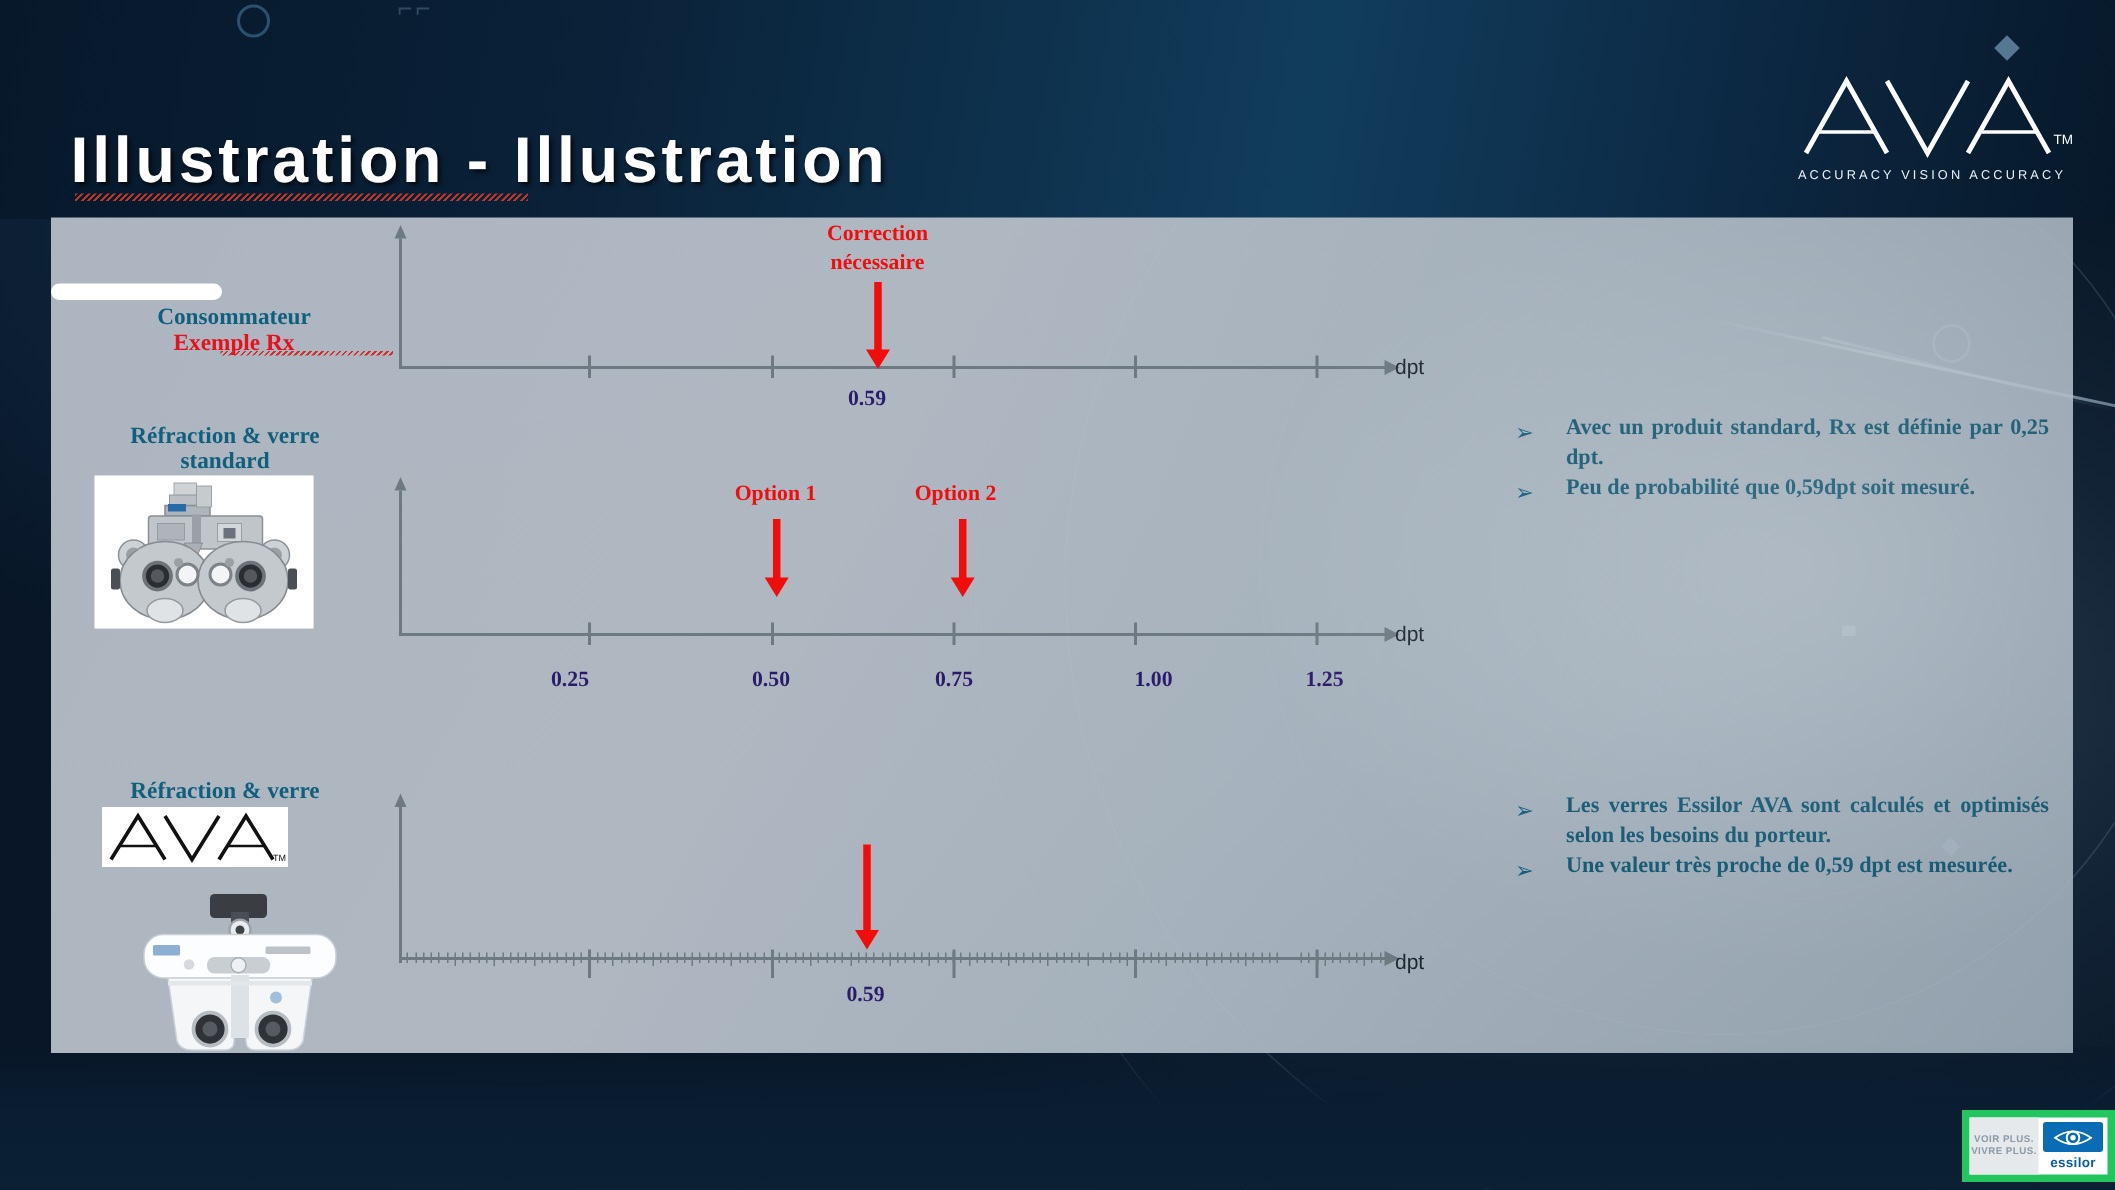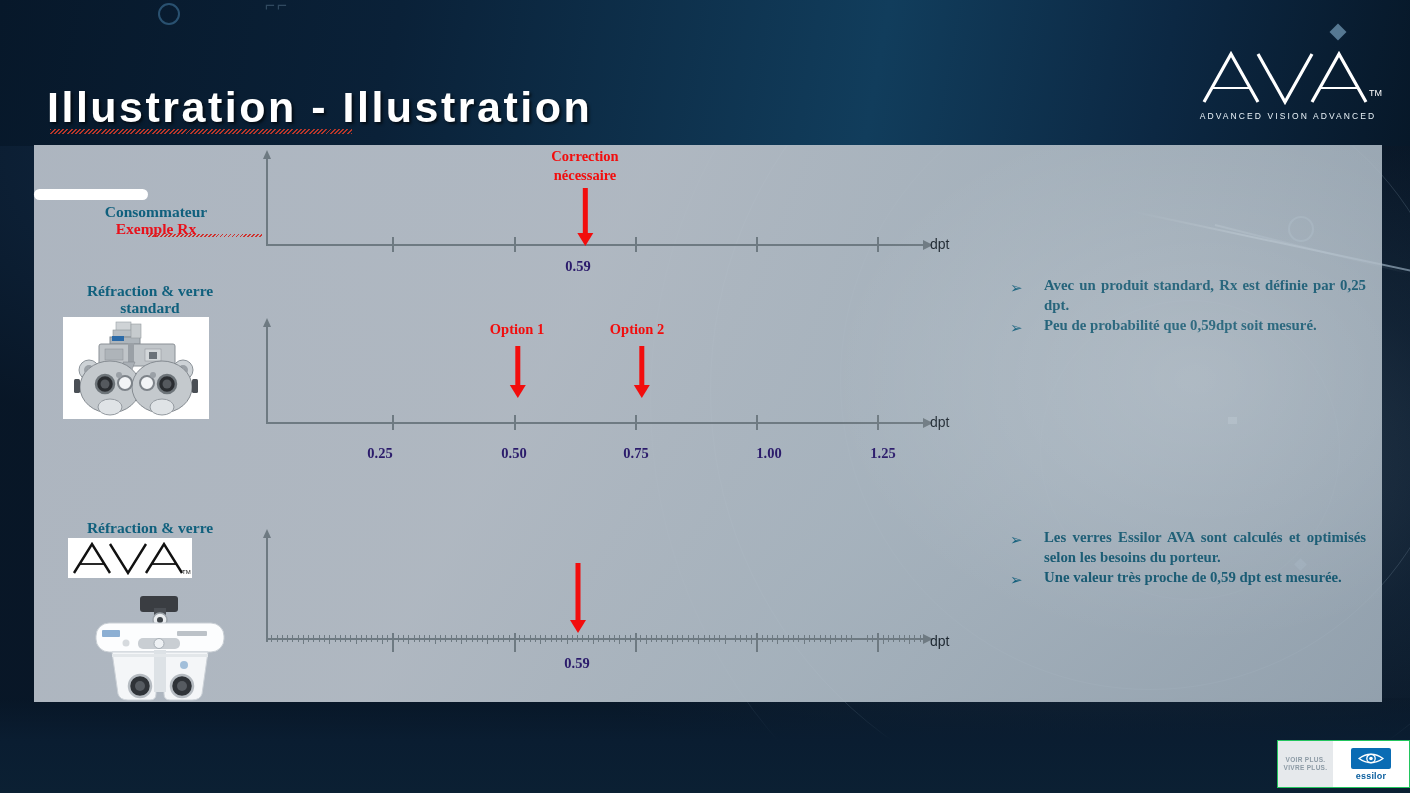--- a/index.html
+++ b/index.html
@@ -175,22 +175,22 @@
     font-family:"DejaVu Sans", sans-serif;
   }
   .bullet .btxt {
     color:#12566f; font-weight:bold; font-size:14.8px; line-height:19.5px;
     font-family:"Liberation Serif", serif;
     text-align:justify; text-justify:inter-word;
   }
 
   
   #essilor {
-    position:absolute; right:0px; bottom:5px; width:133px; height:48px;
-    background:#ffffff; display:flex; border:1px solid #22c55e;
+    position:absolute; right:0px; bottom:5px; width:102px; height:48px;
+    background:#ffffff; display:flex; border:5px solid #22c55e;
   }
   #essilor .left {
     width:55px; display:flex; align-items:center; justify-content:center;
     background:#e6e9ec;
   }
   #essilor .left span {
     color:#8c9aa5; font-size:6.5px; font-weight:bold; line-height:8px;
     letter-spacing:0.3px; text-align:center;
     font-family:"Liberation Sans", sans-serif;
   }
@@ -239,21 +239,21 @@
       <g fill="none" stroke="#ffffff" stroke-width="3.2" stroke-linejoin="miter">
         <path d="M6 54 L33 6 L60 54"></path>
         <path d="M60 6 L87 54 L114 6"></path>
         <path d="M114 54 L141 6 L168 54"></path>
       </g>
       <path d="M14 40 L52 40" stroke="#ffffff" stroke-width="2.2"></path>
       <path d="M122 40 L160 40" stroke="#ffffff" stroke-width="2.2"></path>
     </svg>
     <span class="tm">TM</span>
   </div>
-  <div class="tag">ADVANCED VISION ADVANCED</div>
+  <div class="tag">ACCURACY VISION ACCURACY</div>
 </div>
 
 <div id="panel">
 
   <div class="pill"></div>
 
   <div class="row-label" style="left:12px; top:58px; width:220px;">
     <span>Consommateur</span>
     <span class="red red-underline">Exemple  Rx</span>
   </div>

